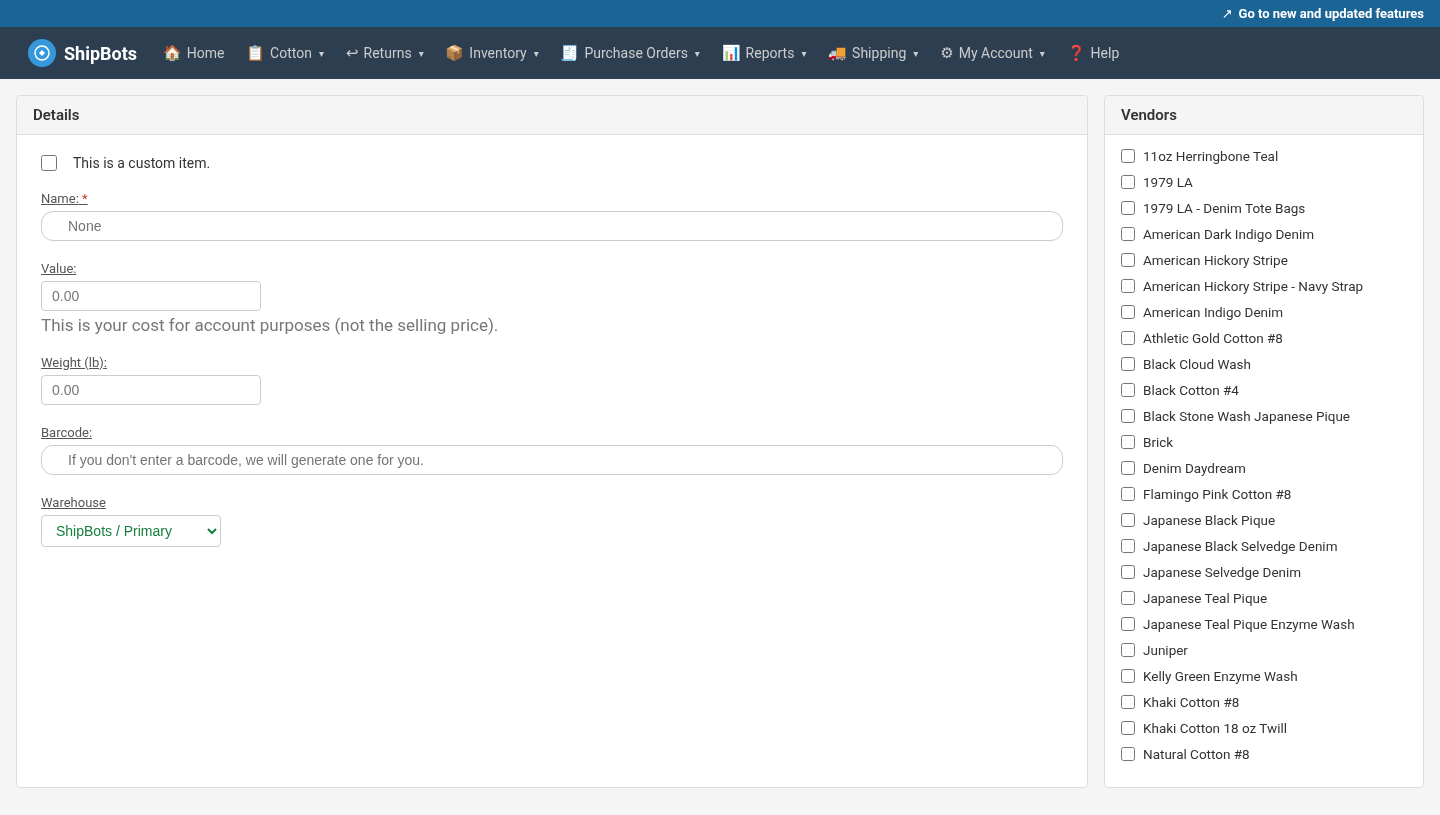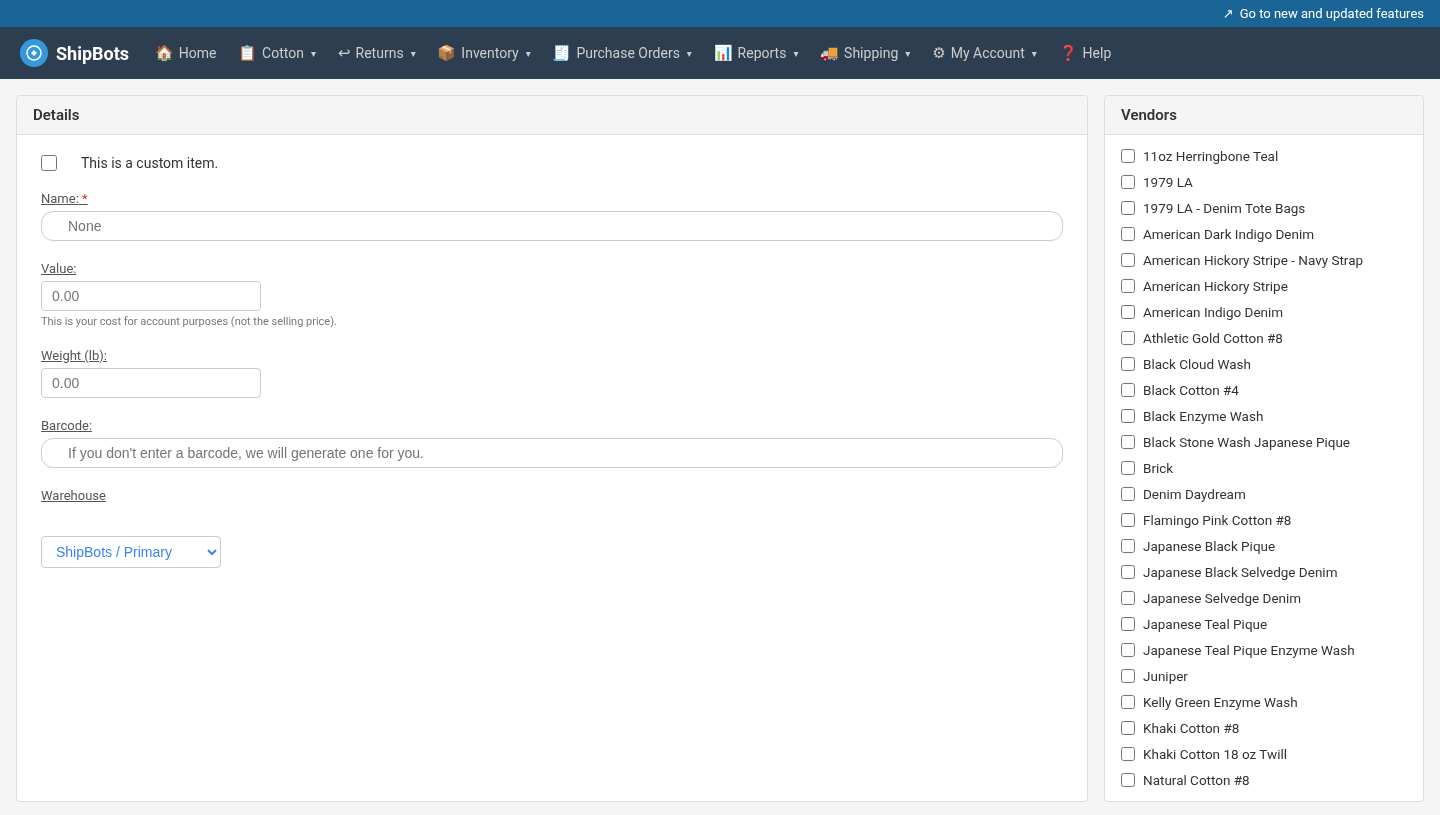--- a/index.html
+++ b/index.html
@@ -9,28 +9,28 @@
     .top-banner {
       background: #1a6496;
       color: #fff;
       font-size: 13px;
       padding: 6px 16px;
       display: flex;
       justify-content: flex-end;
       align-items: center;
       gap: 6px;
     }
-    .top-banner a { color: #fff; text-decoration: none; }
+    .top-banner a { color: #fff; text-decoration: none; font-weight: bold; }
 
     
     .navbar {
       background: #2c3e50;
       display: flex;
       align-items: center;
-      padding: 0 20px;
+      padding: 0 28px;
       height: 52px;
     }
     .navbar-brand {
       display: flex;
       align-items: center;
       gap: 8px;
       color: #fff;
       font-size: 18px;
       font-weight: bold;
       margin-right: 16px;
@@ -91,21 +91,21 @@
       border-radius: 4px 4px 0 0;
     }
     .panel-body {
       padding: 20px 24px;
     }
 
     
     .custom-item-row {
       display: flex;
       align-items: flex-end;
-      gap: 24px;
+      gap: 16px;
       margin-bottom: 20px;
     }
     .custom-item-row input[type="checkbox"] {
       width: 16px; height: 16px; cursor: pointer;
     }
     .form-group {
       margin-bottom: 20px;
     }
     .form-label {
       display: block;
@@ -127,35 +127,34 @@
     .form-control-small {
       width: 220px;
       padding: 6px 10px;
       border: 1px solid #ccc;
       border-radius: 4px;
       font-size: 14px;
       color: #777;
       outline: none;
     }
     .hint-text {
-      font-size: 11px;
+      font-size: 17px;
       color: #777;
       margin-top: 4px;
     }
     .select-control {
       padding: 6px 10px;
       border: 1px solid #ccc;
       border-radius: 4px;
       font-size: 14px;
-      color: #3b82f6;
+      color: #15803d;
       background: #fff;
       cursor: pointer;
       outline: none;
       width: 180px;
-      margin-top: 28px;
     }
 
     
     .vendors-panel {
       width: 320px;
       min-width: 320px;
       background: #fff;
       border: 1px solid #ddd;
       border-radius: 4px;
       overflow: hidden;
@@ -307,48 +306,44 @@
         </div>
         <div class="vendor-item">
           <input type="checkbox" id="cb-v3" style="">
     <label for="cb-v3">1979 LA - Denim Tote Bags</label>
         </div>
         <div class="vendor-item">
           <input type="checkbox" id="cb-v4" style="">
     <label for="cb-v4">American Dark Indigo Denim</label>
         </div>
         <div class="vendor-item">
+          <input type="checkbox" id="cb-v5" style="">
+    <label for="cb-v5">American Hickory Stripe</label>
+        </div>
+        <div class="vendor-item">
           <input type="checkbox" id="cb-v6" style="">
     <label for="cb-v6">American Hickory Stripe - Navy Strap</label>
         </div>
         <div class="vendor-item">
-          <input type="checkbox" id="cb-v5" style="">
-    <label for="cb-v5">American Hickory Stripe</label>
-        </div>
-        <div class="vendor-item">
           <input type="checkbox" id="cb-v7" style="">
     <label for="cb-v7">American Indigo Denim</label>
         </div>
         <div class="vendor-item">
           <input type="checkbox" id="cb-v8" style="">
     <label for="cb-v8">Athletic Gold Cotton #8</label>
         </div>
         <div class="vendor-item">
           <input type="checkbox" id="cb-v9" style="">
     <label for="cb-v9">Black Cloud Wash</label>
         </div>
         <div class="vendor-item">
           <input type="checkbox" id="cb-v10" style="">
     <label for="cb-v10">Black Cotton #4</label>
         </div>
         <div class="vendor-item">
-          <input type="checkbox" id="cb-v11" style="">
-    <label for="cb-v11">Black Enzyme Wash</label>
-        </div>
-        <div class="vendor-item">
           <input type="checkbox" id="cb-v12" style="">
     <label for="cb-v12">Black Stone Wash Japanese Pique</label>
         </div>
         <div class="vendor-item">
           <input type="checkbox" id="cb-v13" style="">
     <label for="cb-v13">Brick</label>
         </div>
         <div class="vendor-item">
           <input type="checkbox" id="cb-v14" style="">
     <label for="cb-v14">Denim Daydream</label>

